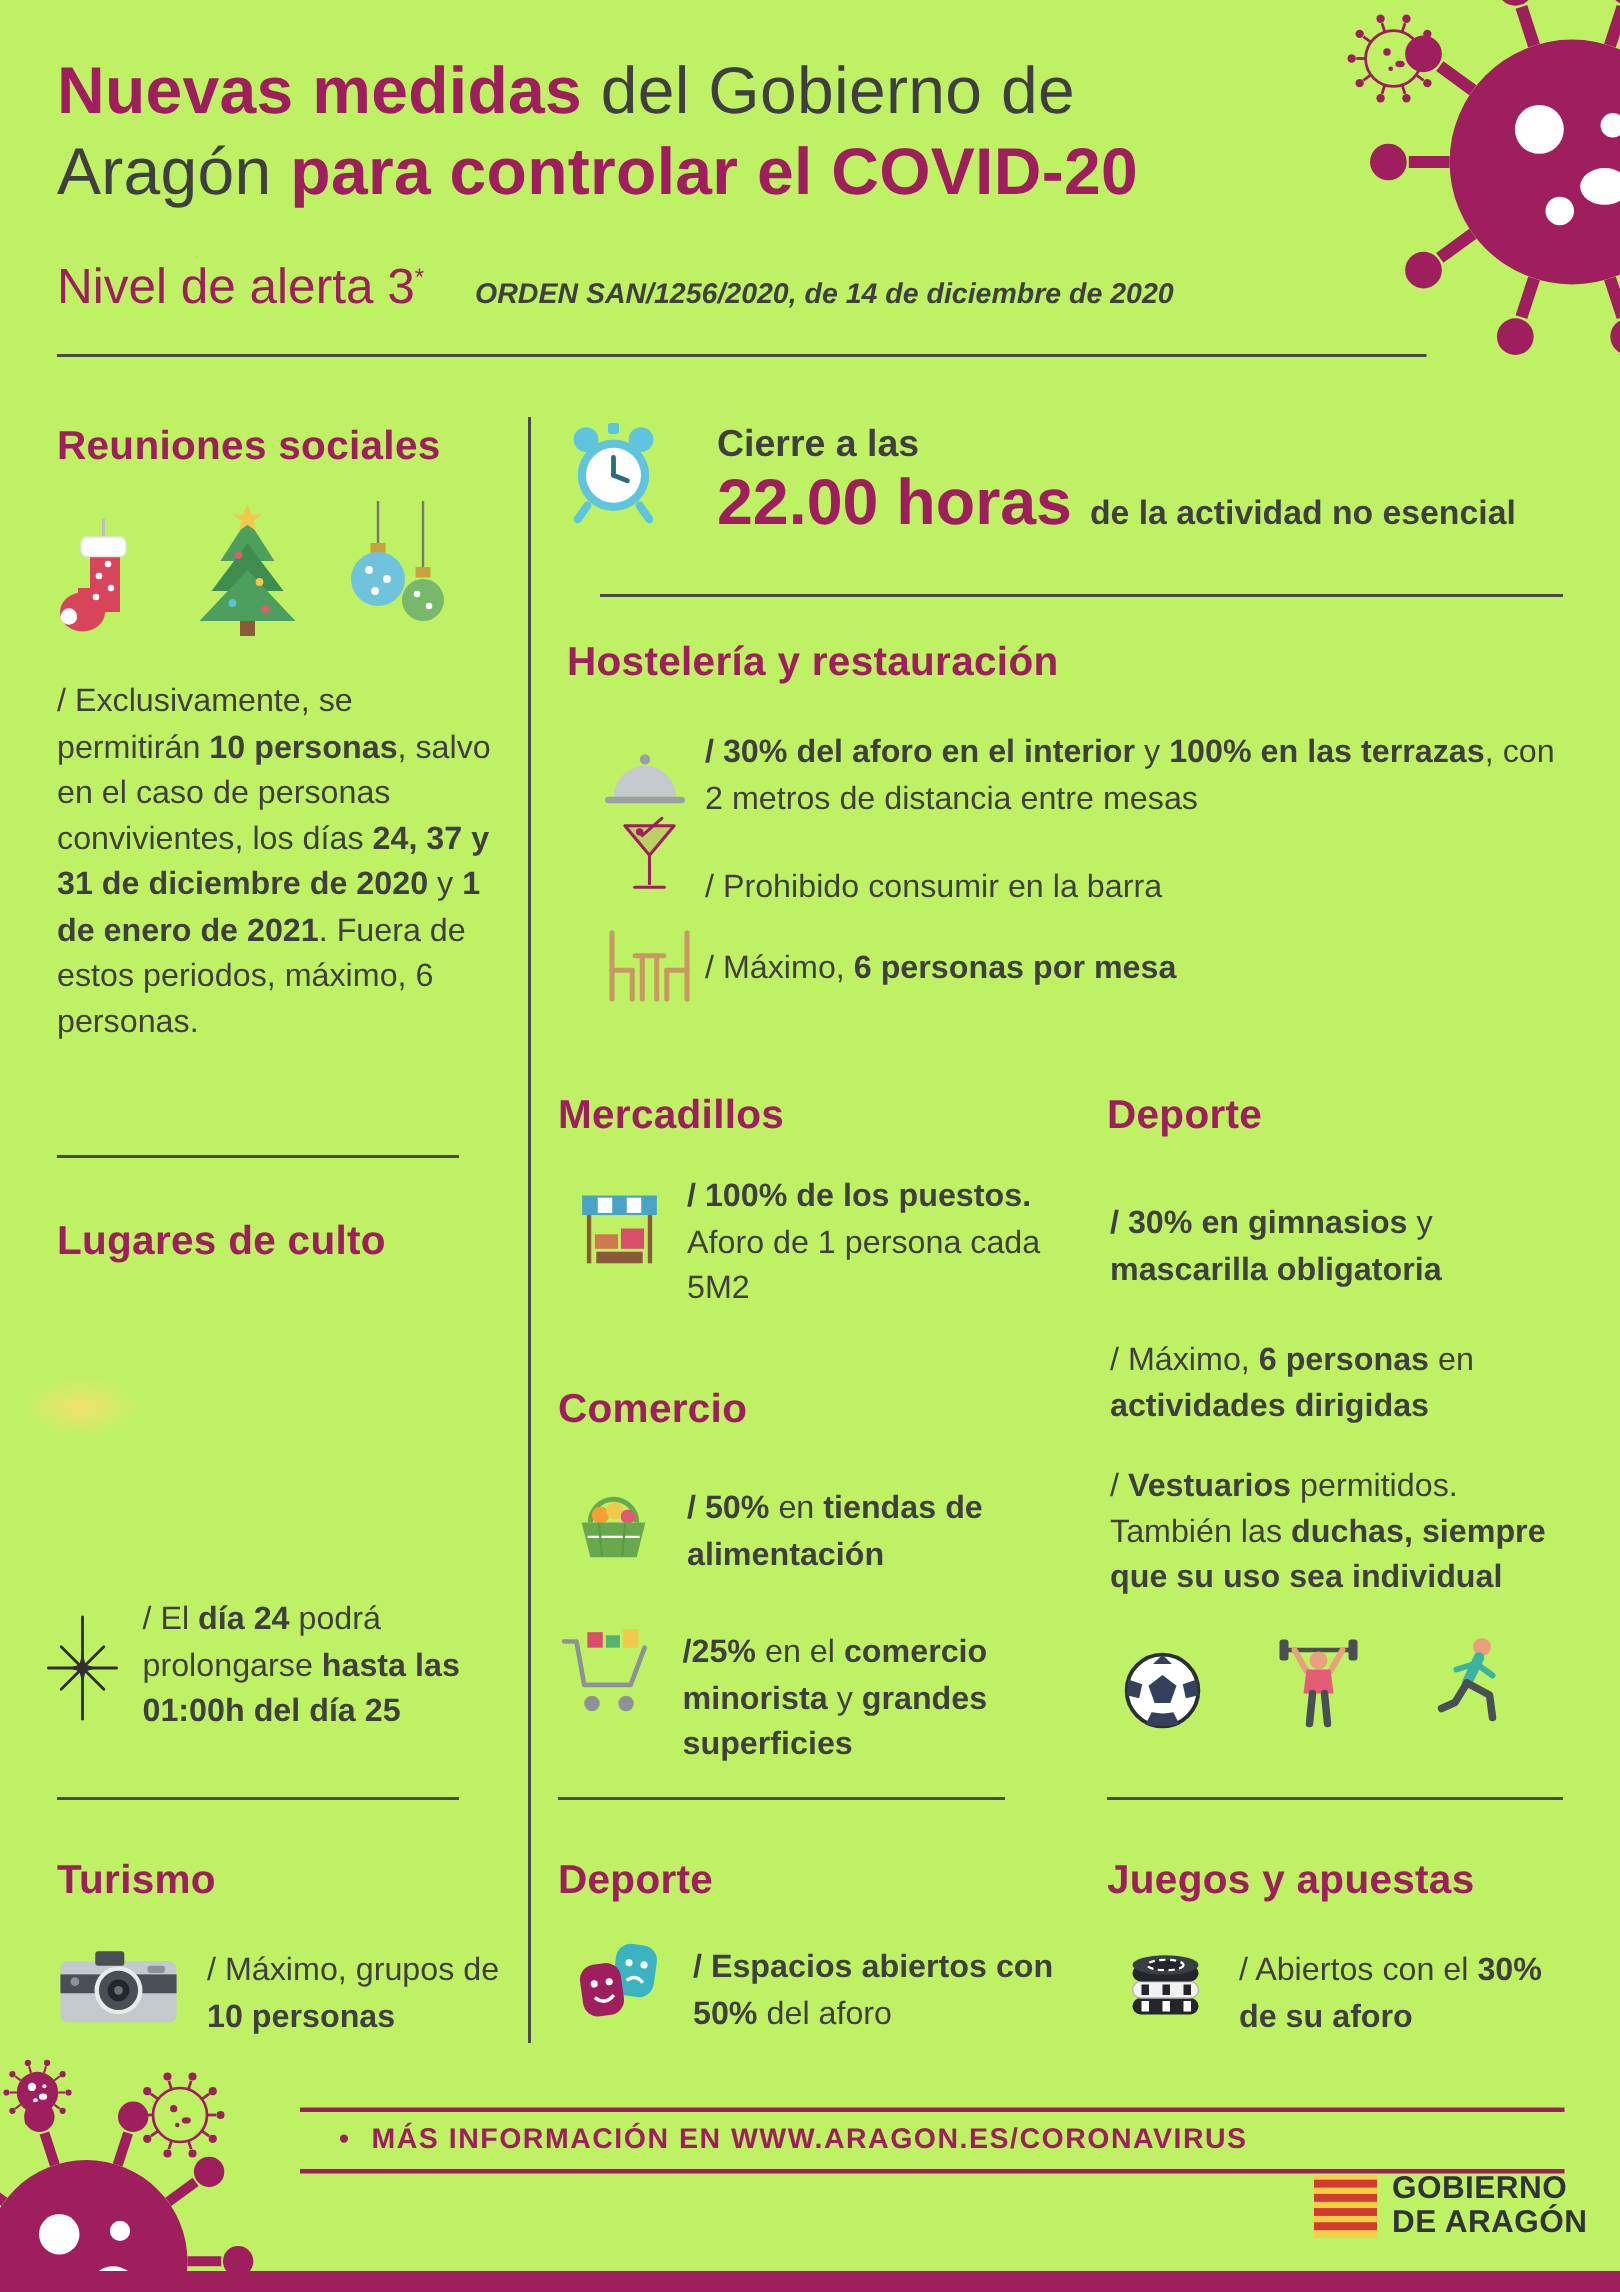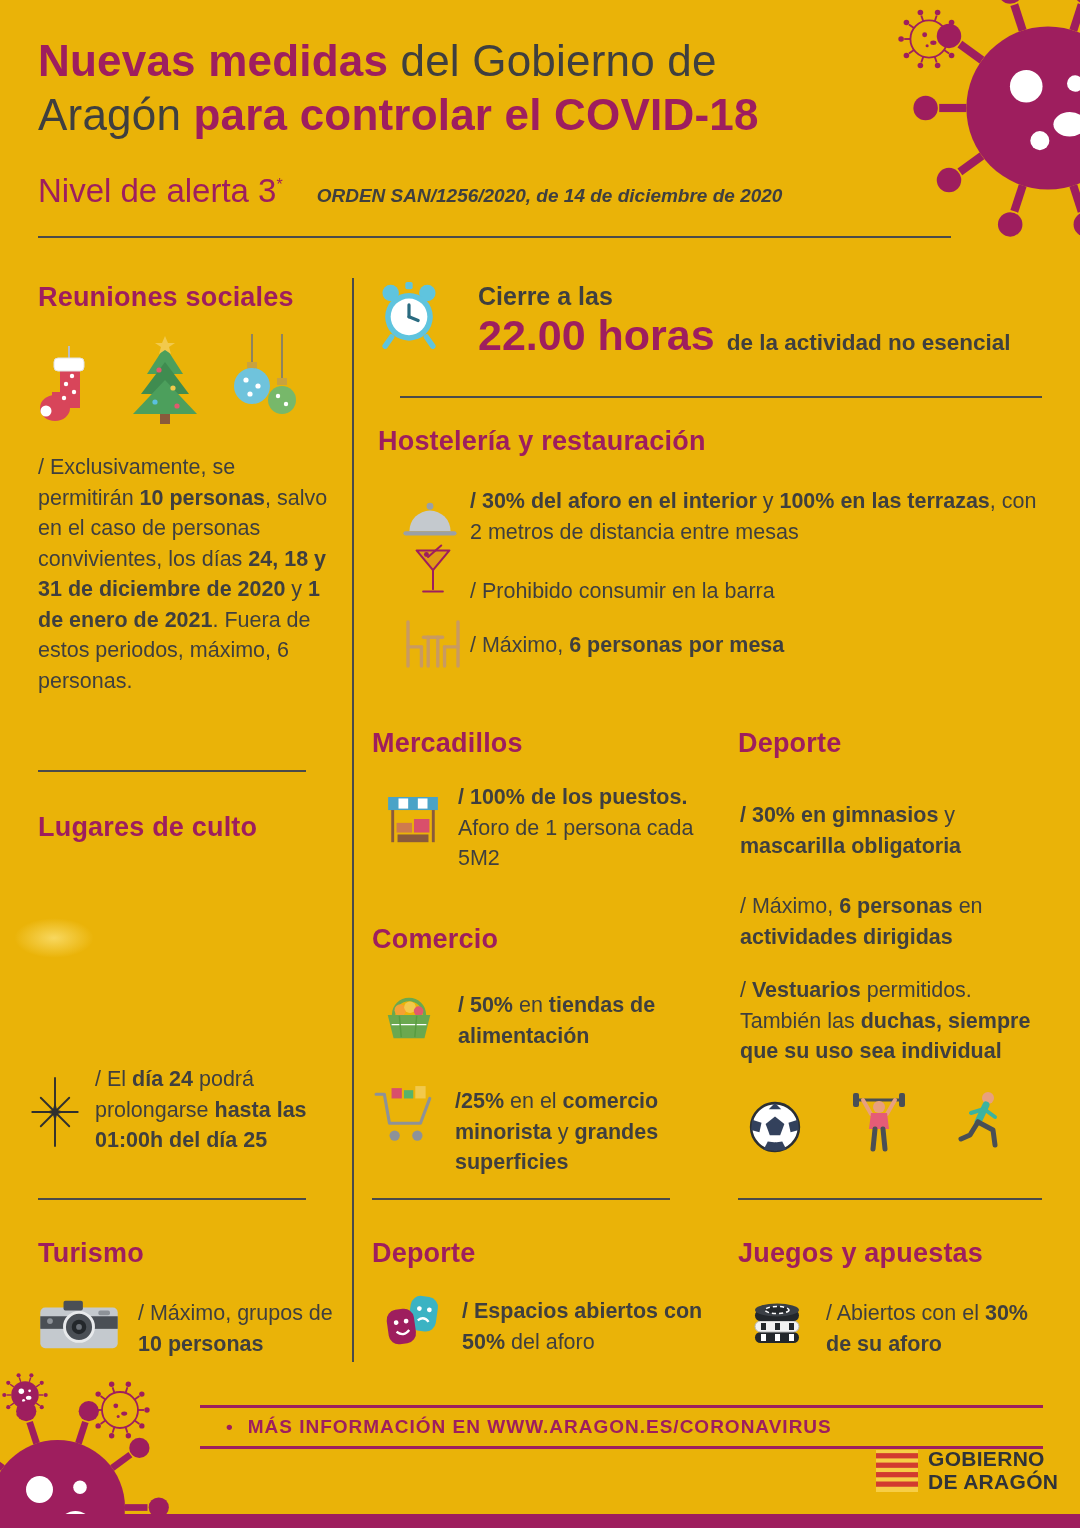--- a/index.html
+++ b/index.html
@@ -1,18 +1,18 @@
 <!DOCTYPE html>
 <html><head>
 <meta charset="utf-8">
 <style>
   :root{ --accent:#9e1e5e; --text:#3f3f3f; }
   *{ margin:0; padding:0; box-sizing:border-box; }
   body{ font-family:"Liberation Sans", sans-serif; background:#e9e7e6; }
-  .page{ position:relative; width:1080px; height:1528px; background:#eab308; overflow:hidden; color:var(--text); }
+  .page{ position:relative; width:1080px; height:1528px; background:#bef264; overflow:hidden; color:var(--text); }
   .abs{ position:absolute; }
   .b{ font-weight:700; }
   .accent{ color:var(--accent); }
   .title{ font-size:44px; line-height:1.22; white-space:pre-line; letter-spacing:.2px; color:var(--text); }
   .title .b{ font-weight:800; }
   .alert-row{ display:flex; align-items:baseline; gap:34px; }
   .alert{ font-size:33px; color:var(--accent); font-weight:400; }
   .alert sup{ font-size:16px; }
   .order{ font-size:19px; font-style:italic; font-weight:700; color:var(--text); }
   .h{ font-size:27px; font-weight:800; color:var(--accent); letter-spacing:.2px; }
@@ -294,42 +294,42 @@
   </svg>
 
   <svg class="abs" style="left:898px;top:8px" width="62" height="62">
       <use href="#virus-outline"></use>
     </svg>
   <svg class="abs" style="left:912px;top:-28px" width="272" height="272">
       <use href="#virus-filled"></use>
     </svg>
 
   <div class="abs title" style="left:38px;top:34px;width:860px"><span class="accent b">Nuevas medidas</span><span> del Gobierno de
-Aragón </span><span class="accent b">para controlar el COVID-18</span></div>
+Aragón </span><span class="accent b">para controlar el COVID-20</span></div>
   <div class="abs alert-row" style="left:38px;top:172px">
     <span class="alert"><span>Nivel de alerta 3</span><sup>*</sup></span>
     <span class="order">ORDEN SAN/1256/2020, de 14 de diciembre de 2020</span>
   </div>
   <div class="abs hr-dark" style="left:38px;top:236px;width:913px"></div>
 
   <div class="abs vline" style="left:352px;top:278px;height:1084px"></div>
 
   <h2 class="abs h" style="left:38px;top:282px">Reuniones sociales</h2>
   <div class="abs xmas-row" style="left:38px;top:334px">
     <svg width="64" height="86">
         <use href="#stocking"></use>
       </svg>
     <svg width="86" height="94">
         <use href="#xmas-tree"></use>
       </svg>
     <svg width="78" height="94">
         <use href="#ornaments"></use>
       </svg>
   </div>
-  <p class="abs txt" style="left:38px;top:452px;width:294px"><span>/ Exclusivamente, se permitirán </span><span class="b">10 personas</span><span>, salvo en el caso de personas convivientes, los días </span><span class="b">24, 18 y 31 de diciembre de 2020</span><span> y </span><span class="b">1 de enero de 2021</span><span>. Fuera de estos periodos, máximo, 6 personas.</span></p>
+  <p class="abs txt" style="left:38px;top:452px;width:294px"><span>/ Exclusivamente, se permitirán </span><span class="b">10 personas</span><span>, salvo en el caso de personas convivientes, los días </span><span class="b">24, 37 y 31 de diciembre de 2020</span><span> y </span><span class="b">1 de enero de 2021</span><span>. Fuera de estos periodos, máximo, 6 personas.</span></p>
   <div class="abs hr-dark" style="left:38px;top:770px;width:268px"></div>
 
   <h2 class="abs h" style="left:38px;top:812px">Lugares de culto</h2>
   <div class="abs sun" style="left:14px;top:918px;width:80px;height:40px"></div>
   <svg class="abs" style="left:26px;top:1076px" width="58" height="72">
       <use href="#sparkle"></use>
     </svg>
   <p class="abs txt" style="left:95px;top:1064px;width:240px"><span>/ El </span><span class="b">día 24</span><span> podrá prolongarse </span><span class="b">hasta las 01:00h del día 25</span></p>
 
   <div class="abs hr-dark" style="left:38px;top:1198px;width:268px;height:1.5px"></div>

